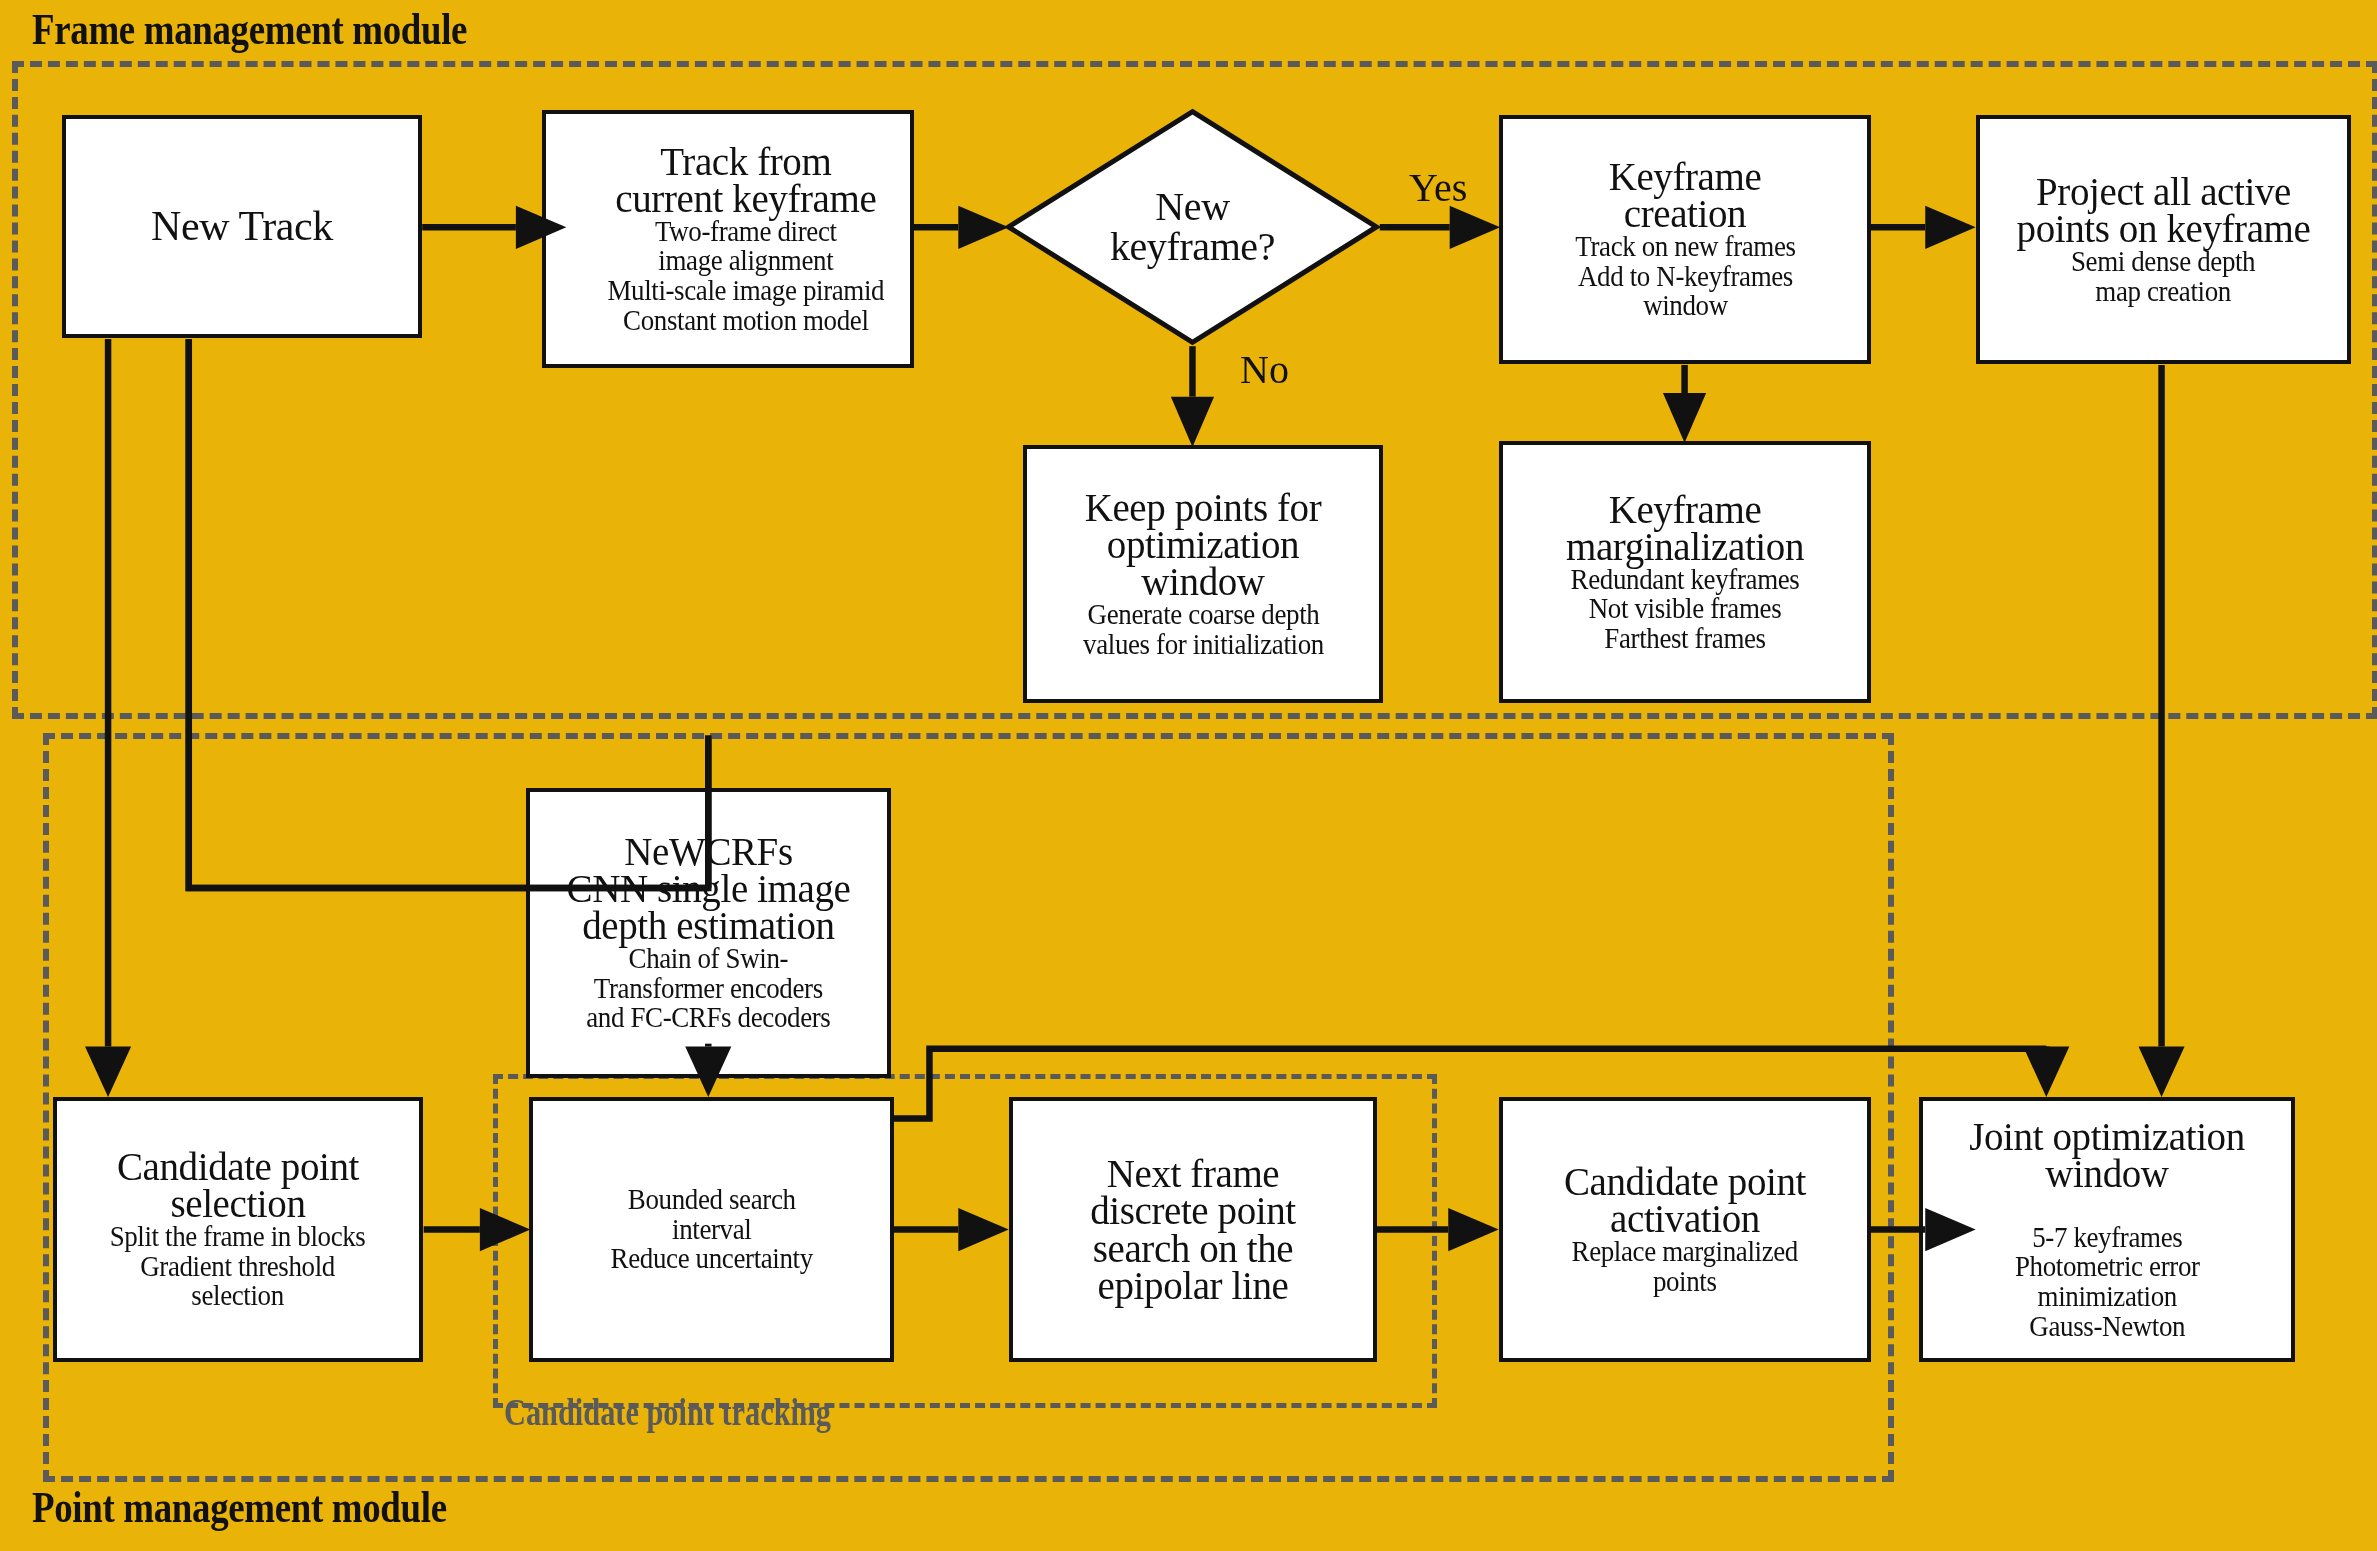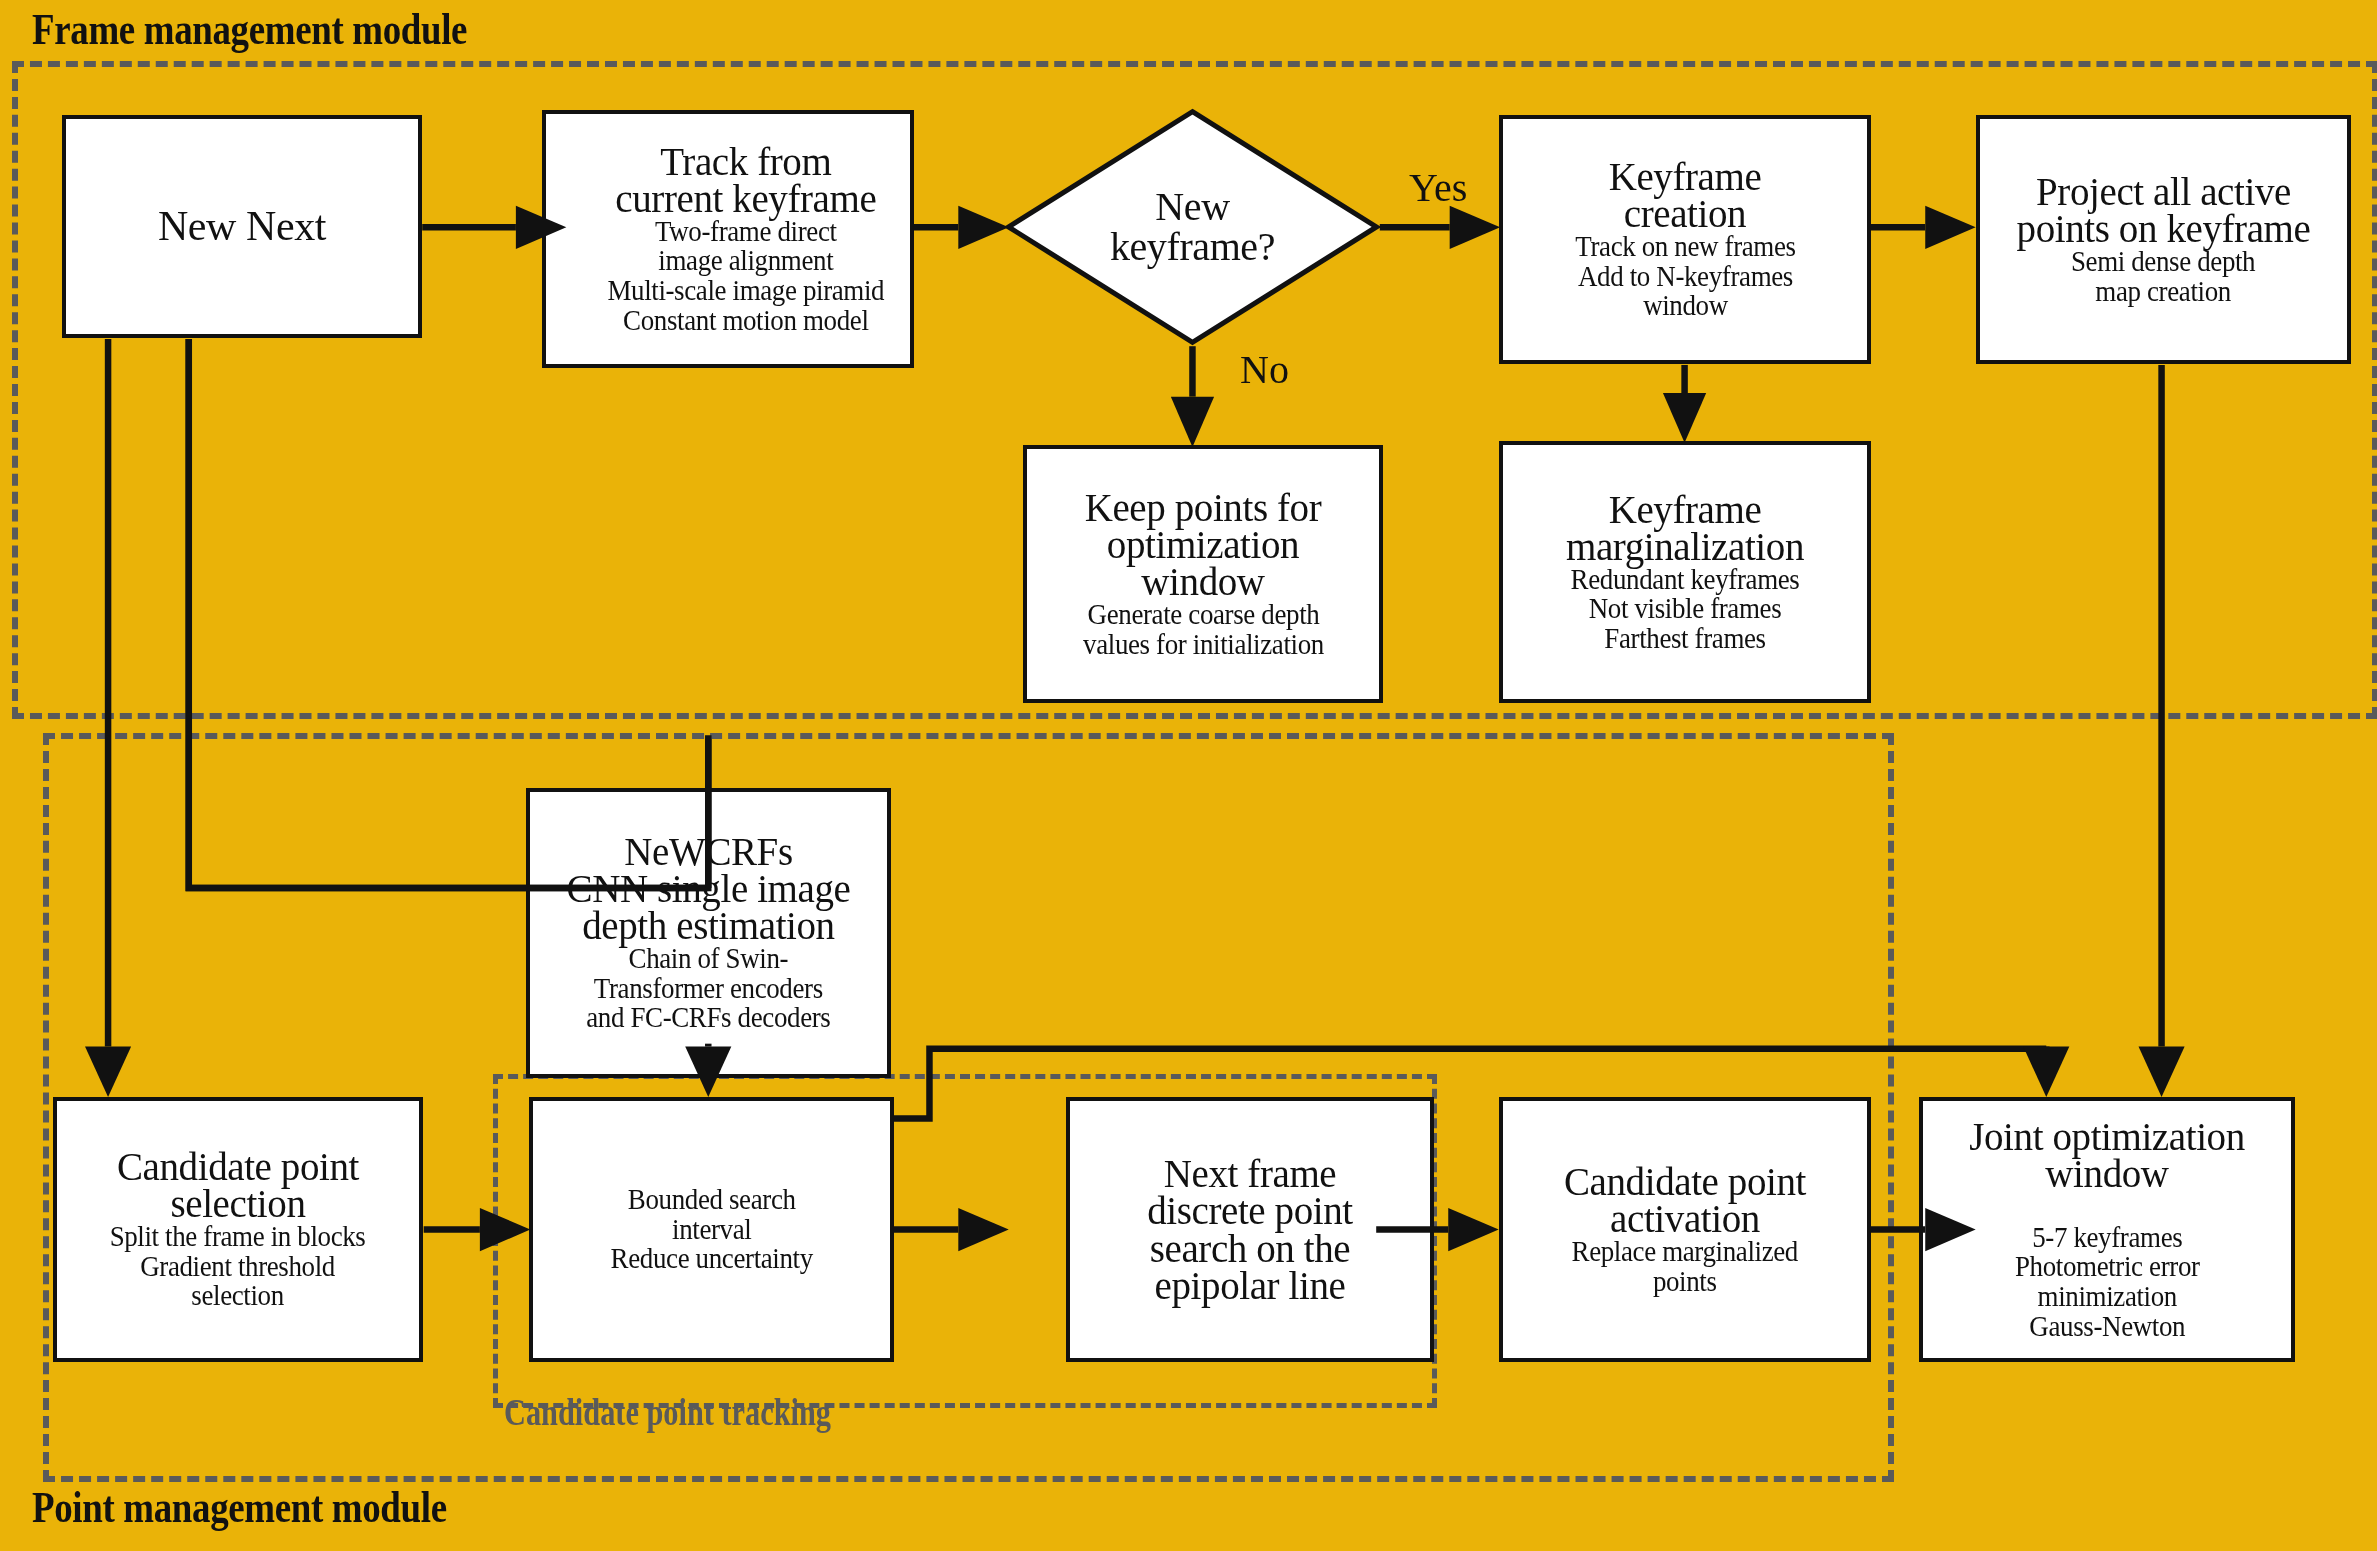--- a/index.html
+++ b/index.html
@@ -87,21 +87,21 @@
 
   <div class="module-label" id="frame-module-label">Frame management module</div>
   <div class="module-label" id="point-module-label">Point management module</div>
   <div id="cpt-label">Candidate point tracking</div>
 
   <div class="dashed-box" id="frame-module-box"></div>
   <div class="dashed-box" id="point-module-box"></div>
   <div class="dashed-box" id="cpt-box"></div>
 
   <div class="node" style="left:62px;top:115px;width:360px;height:223px;">
-    <div class="title big">New Next</div>
+    <div class="title big">New Track</div>
   </div>
 
   <div class="node" style="left:542px;top:110px;width:372px;height:258px;padding-left:40px;">
     <div class="title">Track from
 current keyframe</div>
     <div class="sub">Two-frame direct
 image alignment
 Multi-scale image piramid
 Constant motion model</div>
   </div>
@@ -164,21 +164,21 @@
 Gradient threshold
 selection</div>
   </div>
 
   <div class="node" style="left:529px;top:1097px;width:365px;height:265px;">
     <div class="sub">Bounded search
 interval
 Reduce uncertainty</div>
   </div>
 
-  <div class="node" style="left:1066px;top:1097px;width:368px;height:265px;">
+  <div class="node" style="left:1009px;top:1097px;width:368px;height:265px;">
     <div class="title">Next frame
 discrete point
 search on the
 epipolar line</div>
   </div>
 
   <div class="node" style="left:1499px;top:1097px;width:372px;height:265px;">
     <div class="title">Candidate point
 activation</div>
     <div class="sub">Replace marginalized

